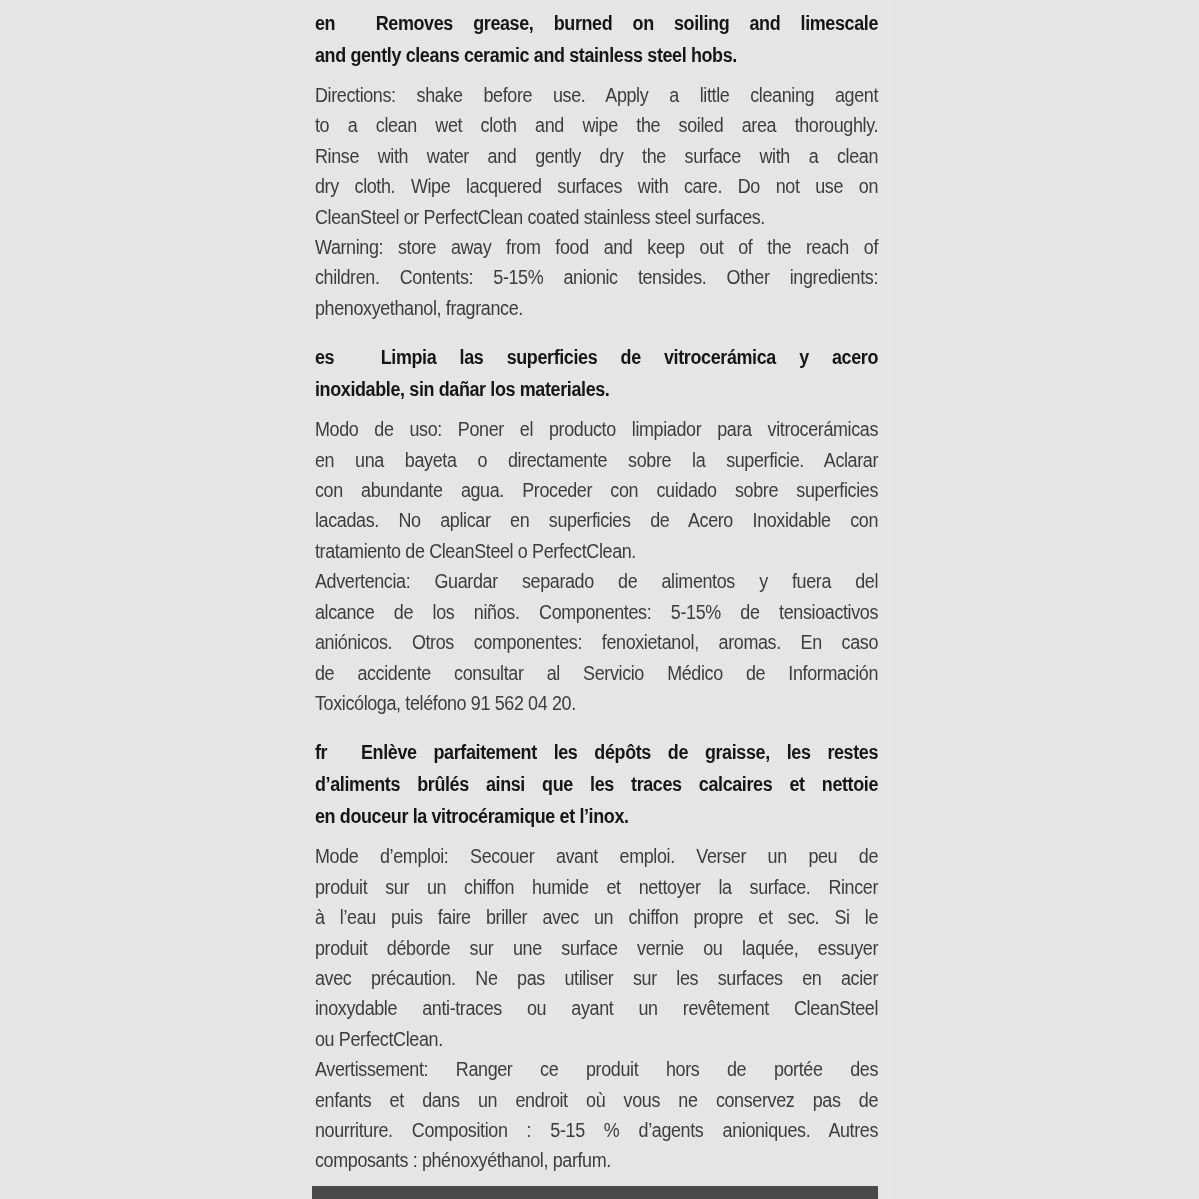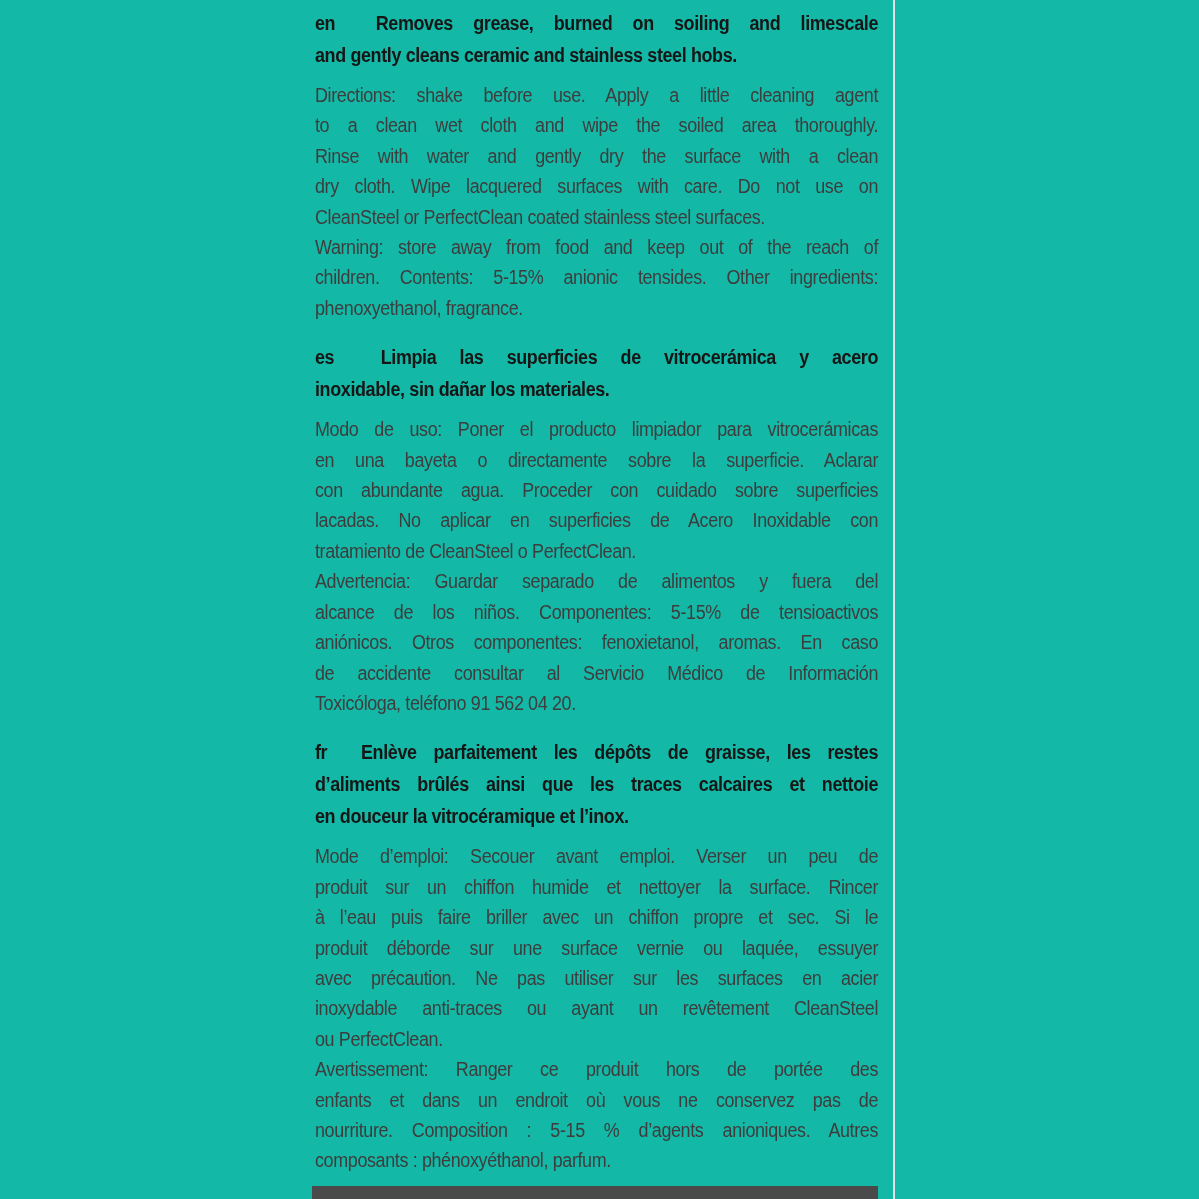--- a/index.html
+++ b/index.html
@@ -8,21 +8,21 @@
     background: #ffffff;
     width: 1199px;
     height: 1199px;
     overflow: hidden;
     font-family: "Liberation Sans", sans-serif;
   }
   .page {
     position: relative;
     width: 1199px;
     height: 1199px;
-    background: #14b8a6;
+    background: #e5e5e5;
   }
   .right-rule {
     position: absolute;
     top: 0;
     left: 893px;
     width: 2px;
     height: 1199px;
     background: #e2e2e2;
   }
   .column {

